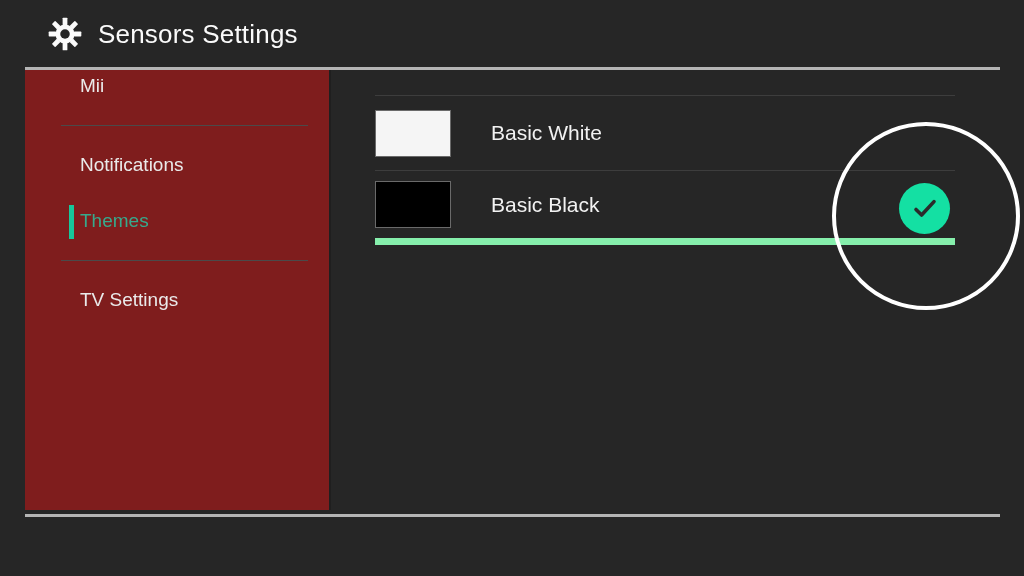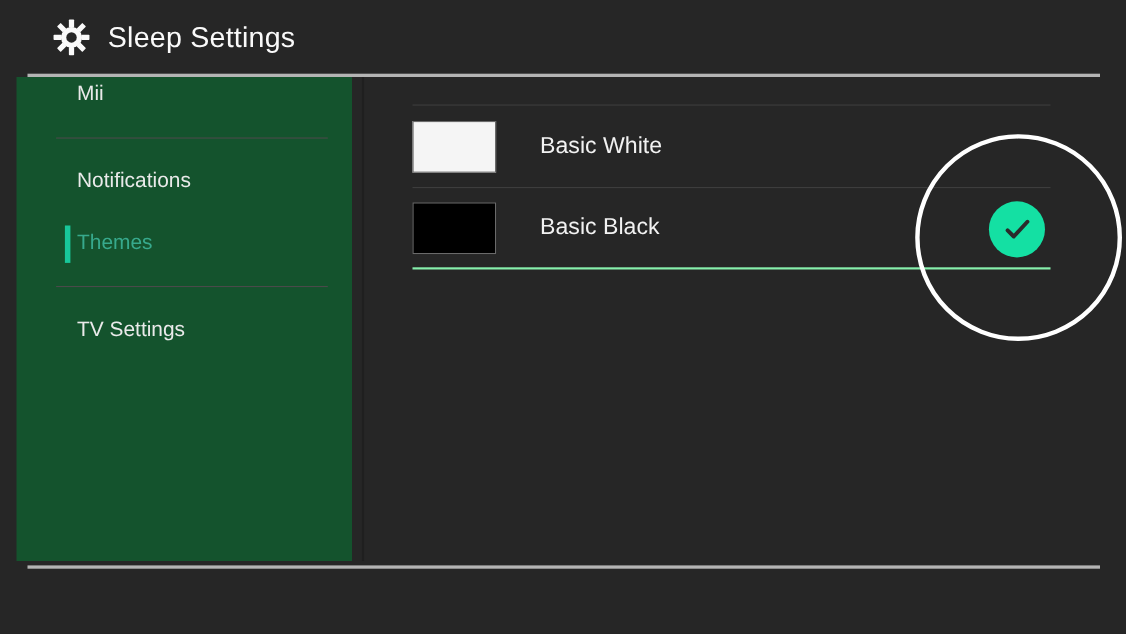--- a/index.html
+++ b/index.html
@@ -48,23 +48,23 @@
   .top-rule {
     position: absolute;
     left: 25px; top: 67px;
     width: 975px; height: 3px;
     background: #b4b4b4;
   }
 
   
   .sidebar {
     position: absolute;
-    left: 15px; top: 70px;
+    left: 25px; top: 70px;
     width: 305px; height: 440px;
-    background: #14532d;
+    background: #7f1d1d;
     overflow: hidden;
     box-sizing: border-box;
   }
   .sidebar-inner {
     position: absolute;
     left: 0; top: -12px;
     width: 305px;
   }
   .nav-item {
     position: relative;
@@ -106,21 +106,21 @@
   }
   .theme-row {
     position: relative;
     height: 75px;
     display: flex;
     align-items: center;
     border-top: 1px solid #3d3d3d;
     box-sizing: border-box;
   }
   .theme-row.last-rule {
-    border-bottom: 2px solid #86efac;
+    border-bottom: 7px solid #86efac;
   }
   .swatch {
     width: 76px; height: 47px;
     border: 1px solid #6a6a6a;
     box-sizing: border-box;
     flex: 0 0 auto;
   }
   .theme-label {
     font-size: 21px;
     color: #f2f2f2;
@@ -178,21 +178,21 @@
         <rect x="2" y="43" width="22" height="14" rx="2"></rect>
         <rect x="76" y="43" width="22" height="14" rx="2"></rect>
         <rect x="43" y="2" width="14" height="22" rx="2" transform="rotate(45 50 50)"></rect>
         <rect x="43" y="76" width="14" height="22" rx="2" transform="rotate(45 50 50)"></rect>
         <rect x="2" y="43" width="22" height="14" rx="2" transform="rotate(45 50 50)"></rect>
         <rect x="76" y="43" width="22" height="14" rx="2" transform="rotate(45 50 50)"></rect>
       </g>
       <circle cx="50" cy="50" r="28" fill="#fafafa"></circle>
       <circle cx="50" cy="50" r="14" fill="#262626"></circle>
     </svg>
-    <div class="header-title">Sleep Settings</div>
+    <div class="header-title">Sensors Settings</div>
   </div>
   <div class="top-rule"></div>
 
   <div class="sidebar">
     <div class="sidebar-inner">
 
       <div class="nav-item">
         <span>Mii</span>
       </div>
 

